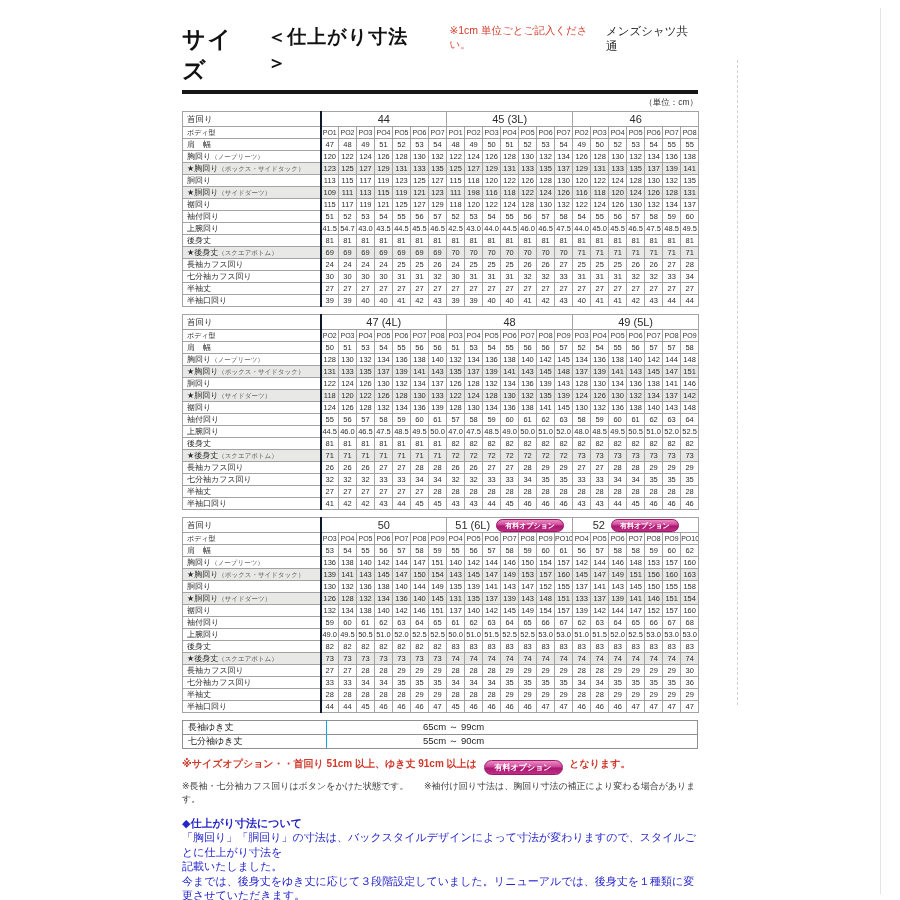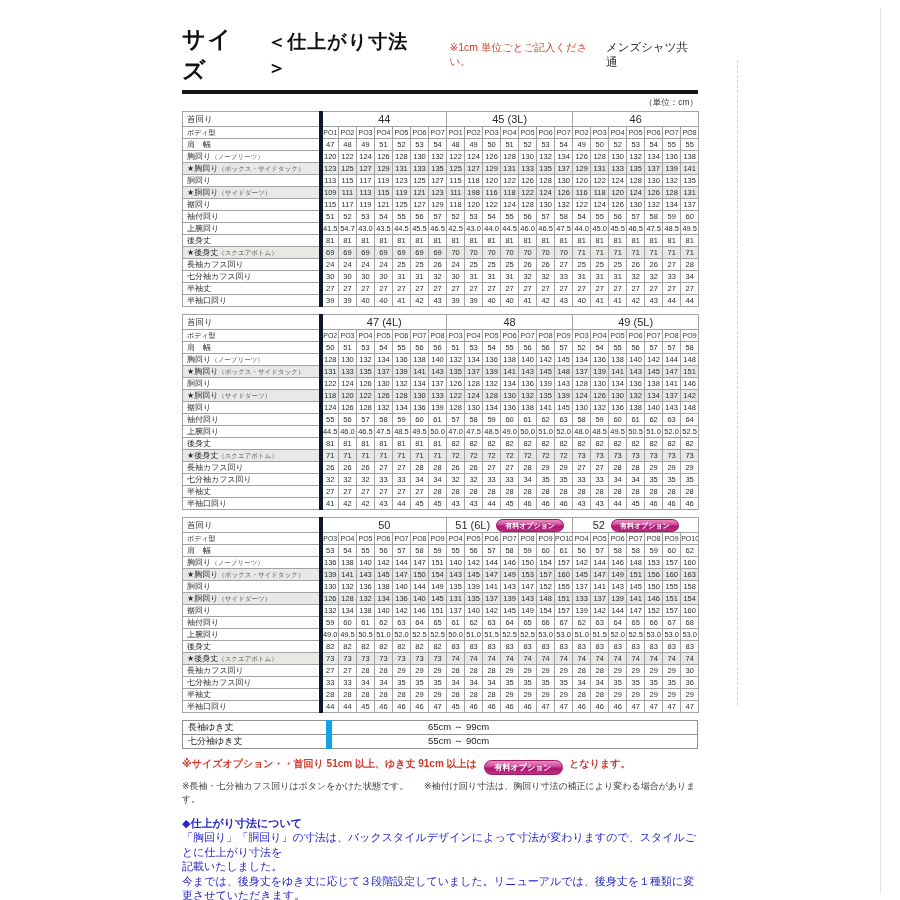--- a/index.html
+++ b/index.html
@@ -1,48 +1,48 @@
 <!DOCTYPE html>
 <html><head>
 <meta charset="utf-8">
 <style>
   html,body{margin:0;padding:0;}
   body{width:900px;height:900px;position:relative;background:#ffffff;
        font-family:"Liberation Sans","DejaVu Sans",sans-serif;color:#222;overflow:hidden;}
   .doc{position:absolute;left:182px;top:24px;width:516px;}
-  .title-row{display:flex;align-items:center;}
+  .title-row{display:flex;align-items:flex-start;}
   .t-main{font-size:23px;font-weight:bold;letter-spacing:2px;color:#111;}
   .t-sub{font-size:19px;font-weight:bold;margin-left:10px;color:#111;letter-spacing:1px;}
   .t-note{font-size:10.5px;color:#d23b2a;margin-left:24px;font-weight:normal;}
   .t-right{font-size:11.5px;color:#222;margin-left:auto;font-family:Liberation Mono, monospace;}
   .rule{height:3.5px;background:#161616;margin-top:4px;}
   .unit{text-align:right;font-size:8.5px;color:#333;margin:3px 0 2px;}
 
   table.sizes{border-collapse:collapse;table-layout:fixed;width:516px;margin-bottom:7px;
               border:1.5px solid #4a4a4a;}
   .sizes td{border:1px solid #a3a3a3;text-align:center;font-size:7.5px;color:#2b2b2b;
             padding:0;height:11px;line-height:11px;white-space:nowrap;overflow:hidden;}
-  .sizes .lab{text-align:left;padding-left:4px;font-size:8px;border-right:4px solid #0f172a;}
+  .sizes .lab{text-align:left;padding-left:4px;font-size:8px;border-right:2px solid #0f172a;}
   .sizes .gs{border-left:1px solid #555;}
   .sizes tr.r-size td{height:14px;font-size:11px;line-height:14px;}
   .sizes tr.r-size td.lab{font-size:8.5px;}
   .sizes tr.r-body td{font-size:7px;color:#333;}
   .sizes tr.star td{background:#e8e8e6;}
   .sub{font-size:6.5px;color:#555;}
 
   .badge{display:inline-block;margin-left:6px;padding:0 8px;height:11px;line-height:11px;
          border-radius:7px;color:#fff;font-size:7px;font-weight:bold;vertical-align:1px;
          background:linear-gradient(180deg,#ec8dc3 0%,#d04a9c 42%,#a81a6f 55%,#c12d86 100%);
          border:1px solid #9c1a68;}
   .badge-lg{font-size:8px;height:13px;line-height:13px;border-radius:8px;padding:0 10px;
             vertical-align:-3px;margin:0 4px;}
 
   table.yuki{border-collapse:collapse;width:516px;margin-top:1px;border:1.5px solid #4a4a4a;table-layout:fixed;}
   .yuki td{border:1px solid #909090;height:13px;font-size:9px;color:#222;padding:0;}
-  .yuki td.lab{width:138px;padding-left:5px;border-right:6px solid #0ea5e9;}
+  .yuki td.lab{width:138px;padding-left:5px;border-right:1px solid #0ea5e9;}
   .yuki td.val{padding-left:96px;font-size:9.5px;}
 
   .note-red{margin-top:8px;font-size:10px;color:#d0392b;font-weight:bold;}
   .note-gray{margin-top:5px;font-size:9px;color:#3c3c3c;}
   .note-gray .g2{margin-left:13px;}
 
   #footer{margin-top:10px;color:#2424ca;font-size:11px;line-height:14.6px;}
   .f-head{font-weight:bold;}
 
   .mark-fold{position:absolute;left:737px;top:60px;height:645px;border-left:1px dashed #d2d2d2;}

